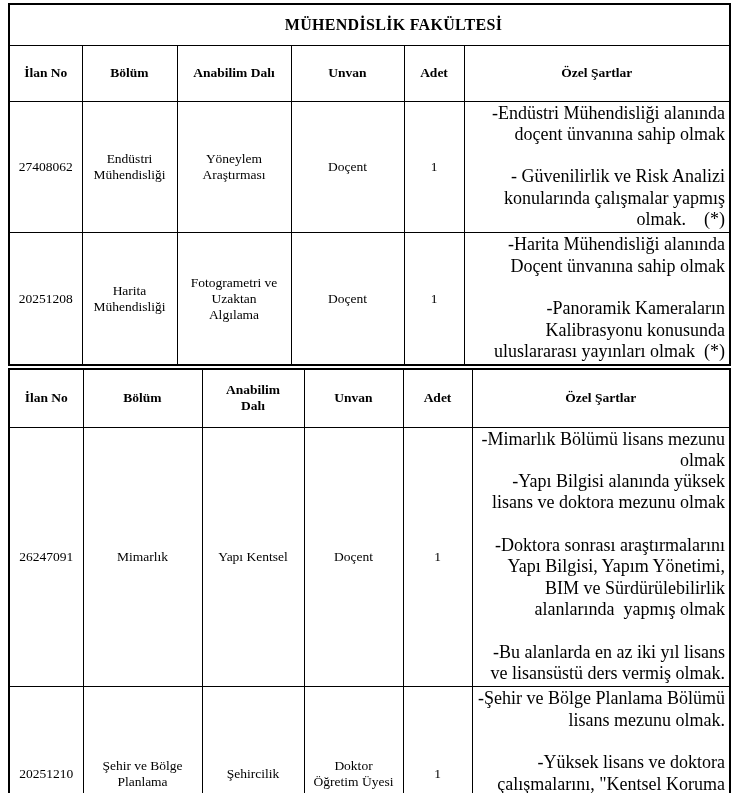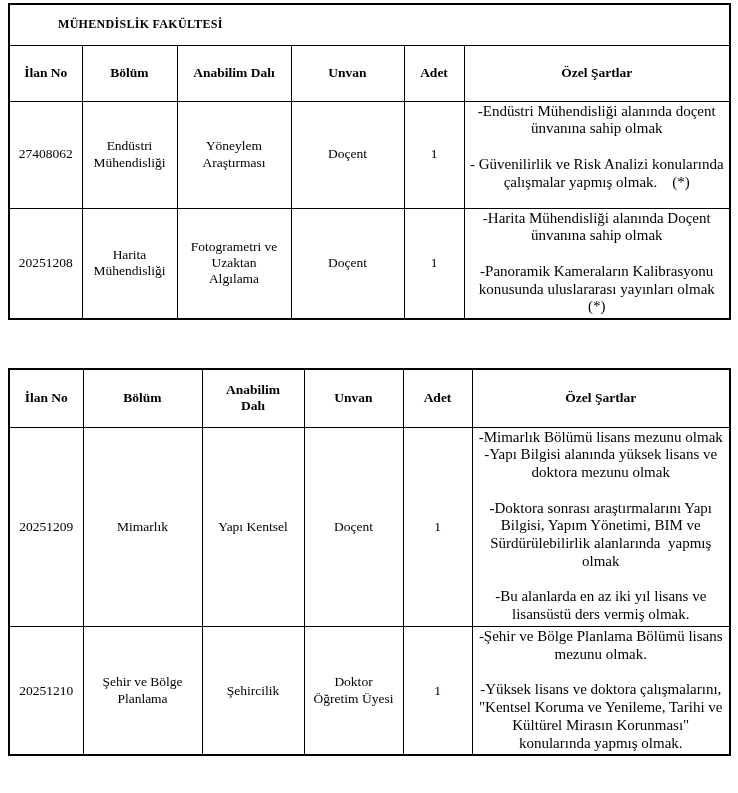--- a/index.html
+++ b/index.html
@@ -22,23 +22,23 @@
     background: #ffffff;
   }
   #table-1 { top: 3px; }
   #table-2 { top: 368px; }
   table.fac-table, table.fac-table th, table.fac-table td {
     border: 1.5px solid #000000;
   }
   table.fac-table { border-width: 2px; }
   th.table-title {
     height: 41px;
-    font-size: 12px;
+    font-size: 16px;
     font-weight: bold;
-    text-align: left;
+    text-align: center;
     vertical-align: middle;
     letter-spacing: 0.3px;
     border-bottom-width: 3px;
     padding-left: 48px;
   }
   tr.head-row th {
     font-size: 13.5px;
     font-weight: bold;
     text-align: center;
     vertical-align: middle;
@@ -50,22 +50,22 @@
   #table-2 tr.head-row th { height: 58px; }
   td.c {
     font-size: 13.5px;
     text-align: center;
     vertical-align: middle;
     white-space: pre-line;
     padding: 2px;
     line-height: 1.2;
   }
   td.ozel {
-    font-size: 15px;
-    text-align: center;
+    font-size: 18px;
+    text-align: right;
     vertical-align: top;
     white-space: pre-wrap;
     padding: 1px 4px 2px 4px;
     line-height: 1.185;
   }
   #table-1 tr.r1 td { height: 107px; }
   #table-1 tr.r2 td { height: 74px; margin-left: 17px; }
   #table-2 tr.r1 td { height: 187px; }
   #table-2 tr.r2 td { height: 118px; font-family: Liberation Serif, serif; }
 </style>
@@ -136,21 +136,21 @@
     <tr class="head-row">
       <th>İlan No</th>
       <th>Bölüm</th>
       <th>Anabilim
 Dalı</th>
       <th>Unvan</th>
       <th>Adet</th>
       <th>Özel Şartlar</th>
     </tr>
     <tr class="r1">
-      <td class="c">20251209</td>
+      <td class="c">26247091</td>
       <td class="c">Mimarlık</td>
       <td class="c">Yapı Kentsel</td>
       <td class="c">Doçent</td>
       <td class="c">1</td>
       <td class="ozel">-Mimarlık Bölümü lisans mezunu olmak
 -Yapı Bilgisi alanında yüksek lisans ve doktora mezunu olmak
 
 -Doktora sonrası araştırmalarını Yapı Bilgisi, Yapım Yönetimi, BIM ve Sürdürülebilirlik alanlarında  yapmış olmak
 
 -Bu alanlarda en az iki yıl lisans ve lisansüstü ders vermiş olmak.</td>

